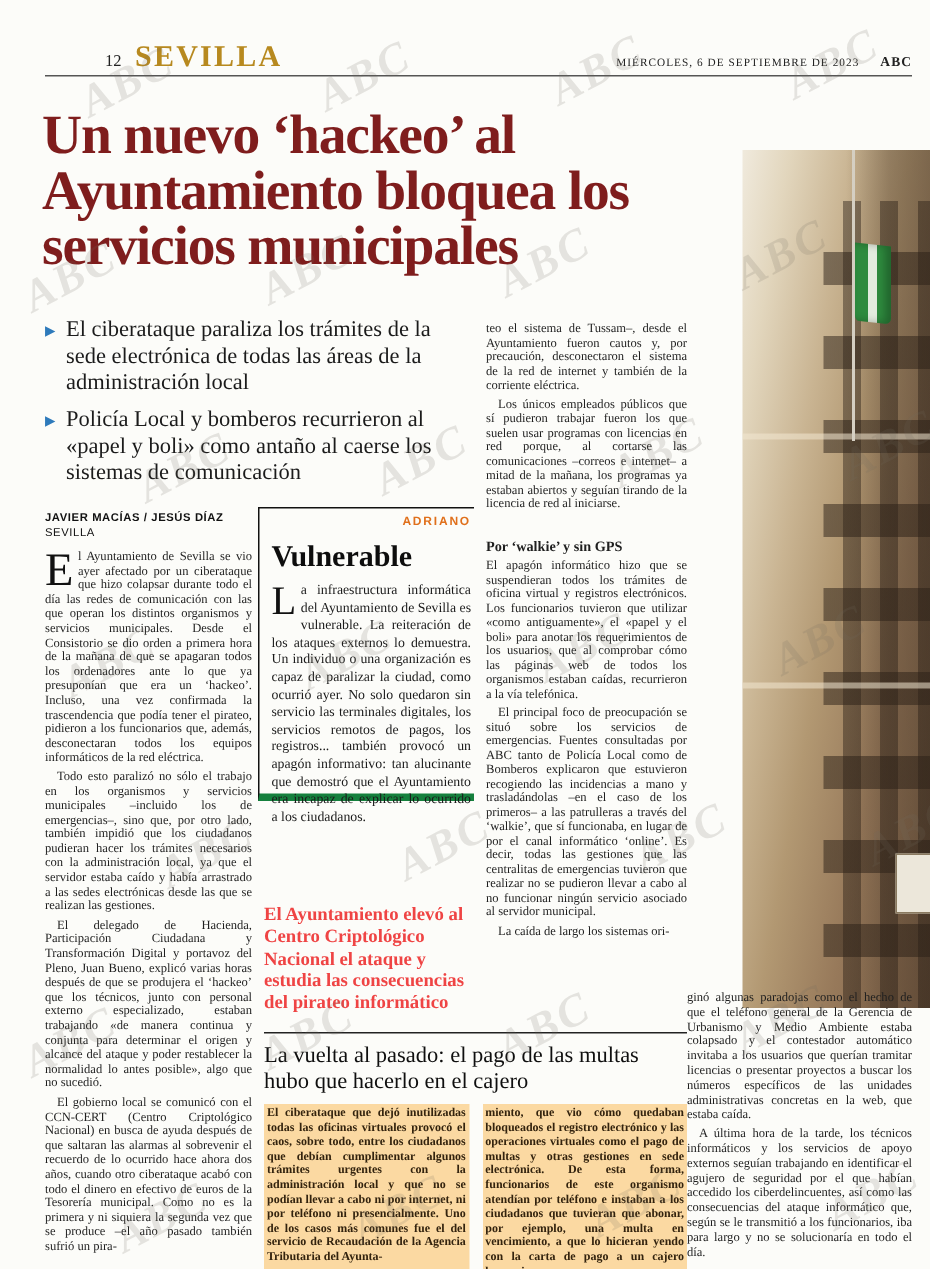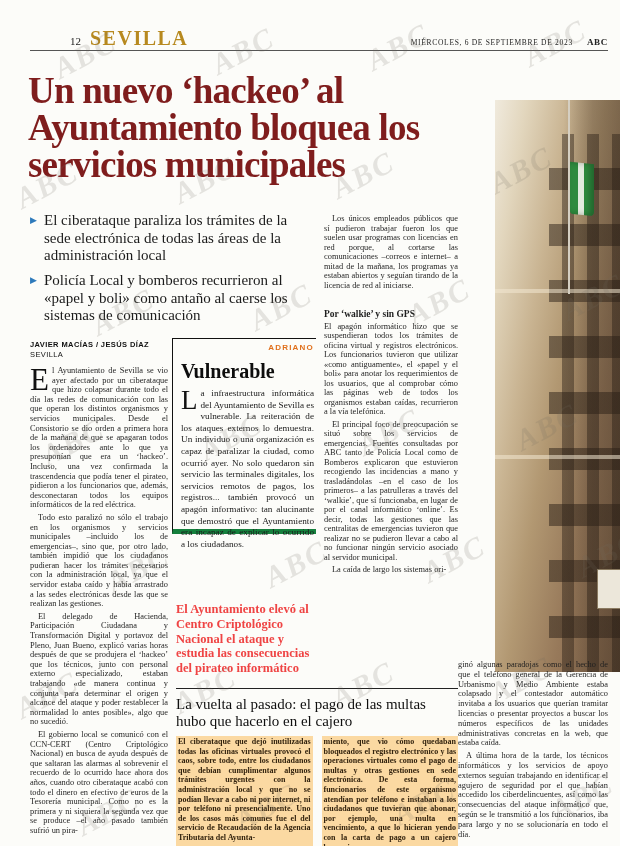--- a/index.html
+++ b/index.html
@@ -126,20 +126,21 @@
 
   <aside class="adriano">
     <div class="adr-label">ADRIANO</div>
     <h3 class="adr-title">Vulnerable</h3>
     <p class="adr-text"><span class="dropcap">L</span><span>a infraestructura informática del Ayuntamiento de Sevilla es vulnerable. La reiteración de los ataques externos lo demuestra. Un individuo o una organización es capaz de paralizar la ciudad, como ocurrió ayer. No solo quedaron sin servicio las terminales digitales, los servicios remotos de pagos, los registros... también provocó un apagón informativo: tan alucinante que demostró que el Ayuntamiento era incapaz de explicar lo ocurrido a los ciudadanos.</span></p>
   </aside>
 
   <div class="standfirst">El Ayuntamiento elevó al Centro Criptológico Nacional el ataque y estudia las consecuencias del pirateo informático</div>
 
   <div class="col col2">
+    <p class="noind">teo el sistema de Tussam–, desde el Ayuntamiento fueron cautos y, por precaución, desconectaron el sistema de la red de internet y también de la corriente eléctrica.</p>
     <p>Los únicos empleados públicos que sí pudieron trabajar fueron los que suelen usar programas con licencias en red porque, al cortarse las comunicaciones –correos e internet– a mitad de la mañana, los programas ya estaban abiertos y seguían tirando de la licencia de red al iniciarse.</p>
     <h4 class="crosshead">Por ‘walkie’ y sin GPS</h4>
     <p class="noind">El apagón informático hizo que se suspendieran todos los trámites de oficina virtual y registros electrónicos. Los funcionarios tuvieron que utilizar «como antiguamente», el «papel y el boli» para anotar los requerimientos de los usuarios, que al comprobar cómo las páginas web de todos los organismos estaban caídas, recurrieron a la vía telefónica.</p>
     <p>El principal foco de preocupación se situó sobre los servicios de emergencias. Fuentes consultadas por ABC tanto de Policía Local como de Bomberos explicaron que estuvieron recogiendo las incidencias a mano y trasladándolas –en el caso de los primeros– a las patrulleras a través del ‘walkie’, que sí funcionaba, en lugar de por el canal informático ‘online’. Es decir, todas las gestiones que las centralitas de emergencias tuvieron que realizar no se pudieron llevar a cabo al no funcionar ningún servicio asociado al servidor municipal.</p>
     <p>La caída de largo los sistemas ori-</p>
   </div>
 
   <figure class="photo">
     <div class="facade-shadow"></div>
     <div class="windows"></div>

